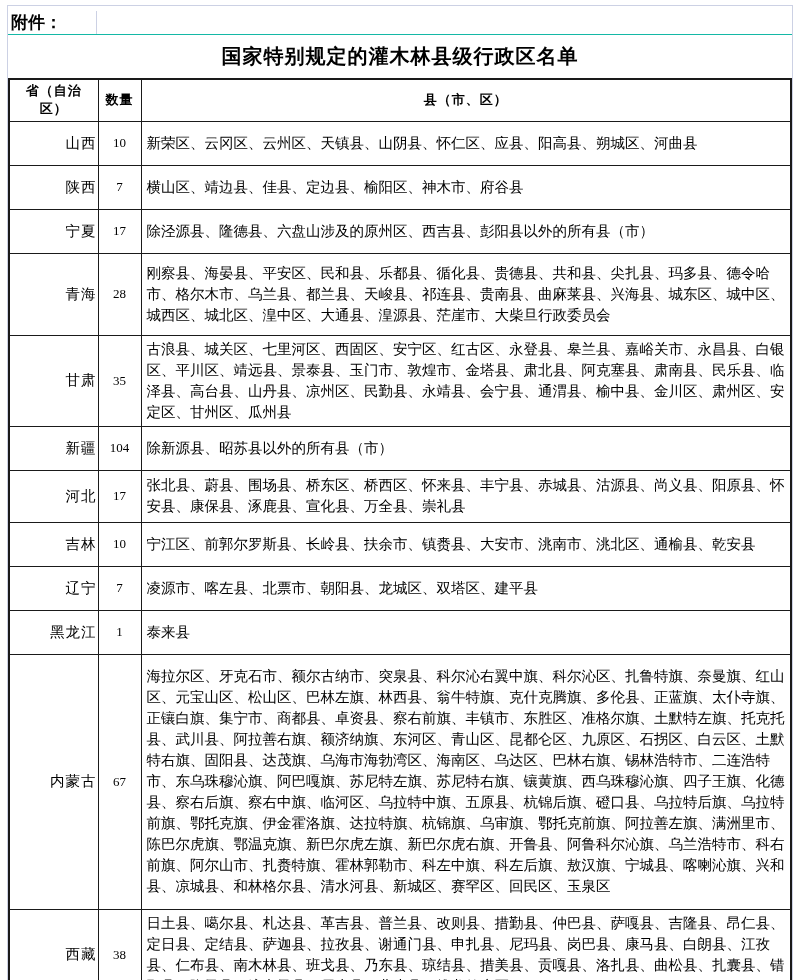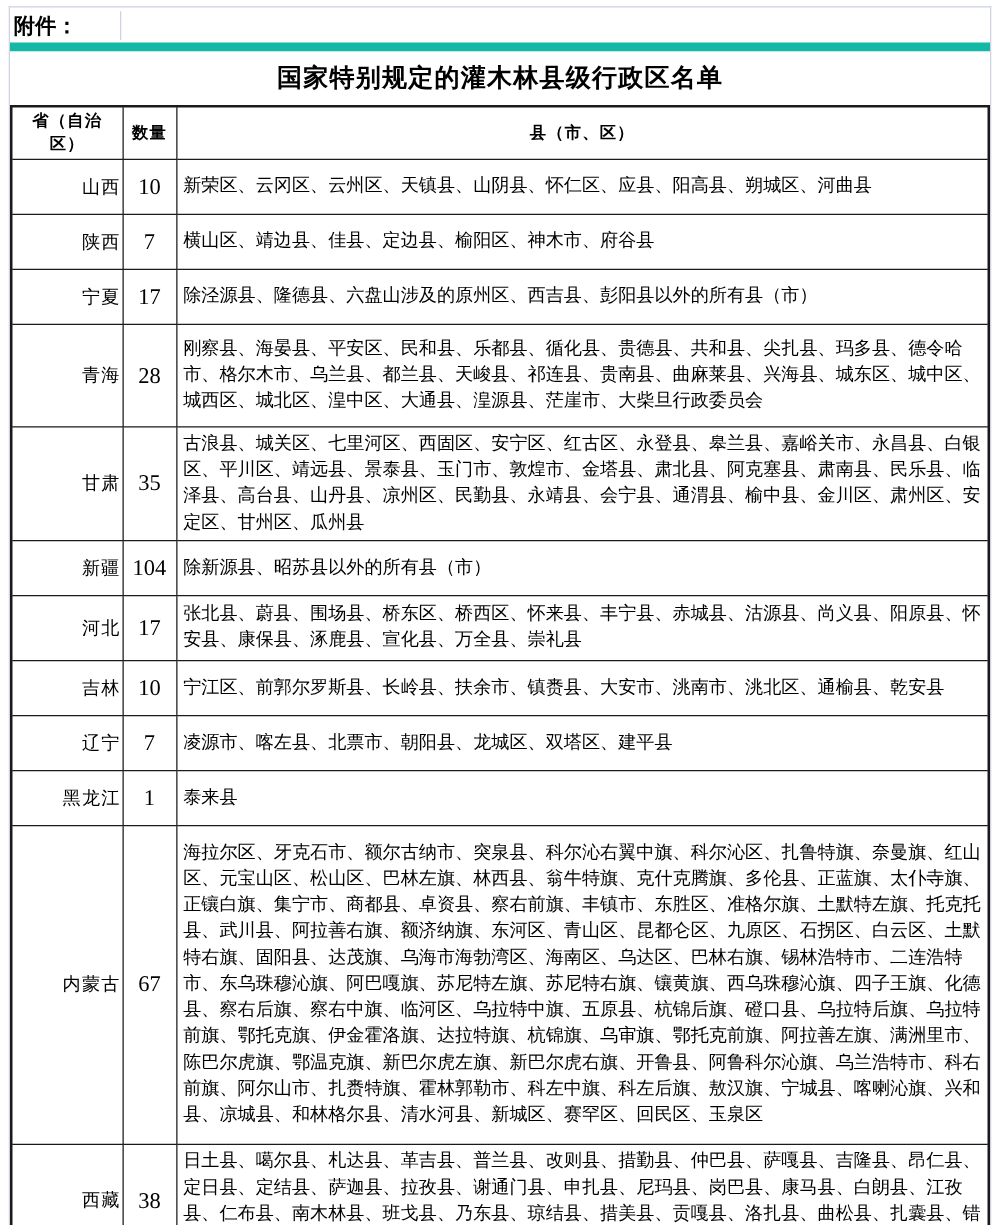--- a/index.html
+++ b/index.html
@@ -15,22 +15,22 @@
   .sheet {
     margin: 5px 7px 0 7px;
     border: 1px solid #ccd1e4;
     border-bottom: none;
     box-sizing: border-box;
   }
   
   .attach-row {
     display: flex;
     height: 28px;
-    border-bottom: 7px solid #14b8a6;
-    align-items: center;
+    border-bottom: 1px solid #14b8a6;
+    align-items: flex-end;
   }
   .attach-cell-label {
     width: 89px;
     box-sizing: border-box;
     border-right: 1px solid #ccd1e4;
     display: flex;
     align-items: center;
     padding-left: 3px;
     font-size: 17px;
     font-weight: bold;
@@ -80,21 +80,21 @@
     text-align: center;
     letter-spacing: 1px;
   }
   td.prov {
     text-align: right;
     font-size: 14.5px;
     letter-spacing: 1px;
   }
   td.cnt {
     text-align: center;
-    font-size: 18px;
+    font-size: 13px;
   }
   td.counties {
     font-size: 14.5px;
     line-height: 21px;
     padding: 3px 5px;
     text-align: left;
     word-break: break-all;
   }
   
   tr.h44  { height: 44px; }

